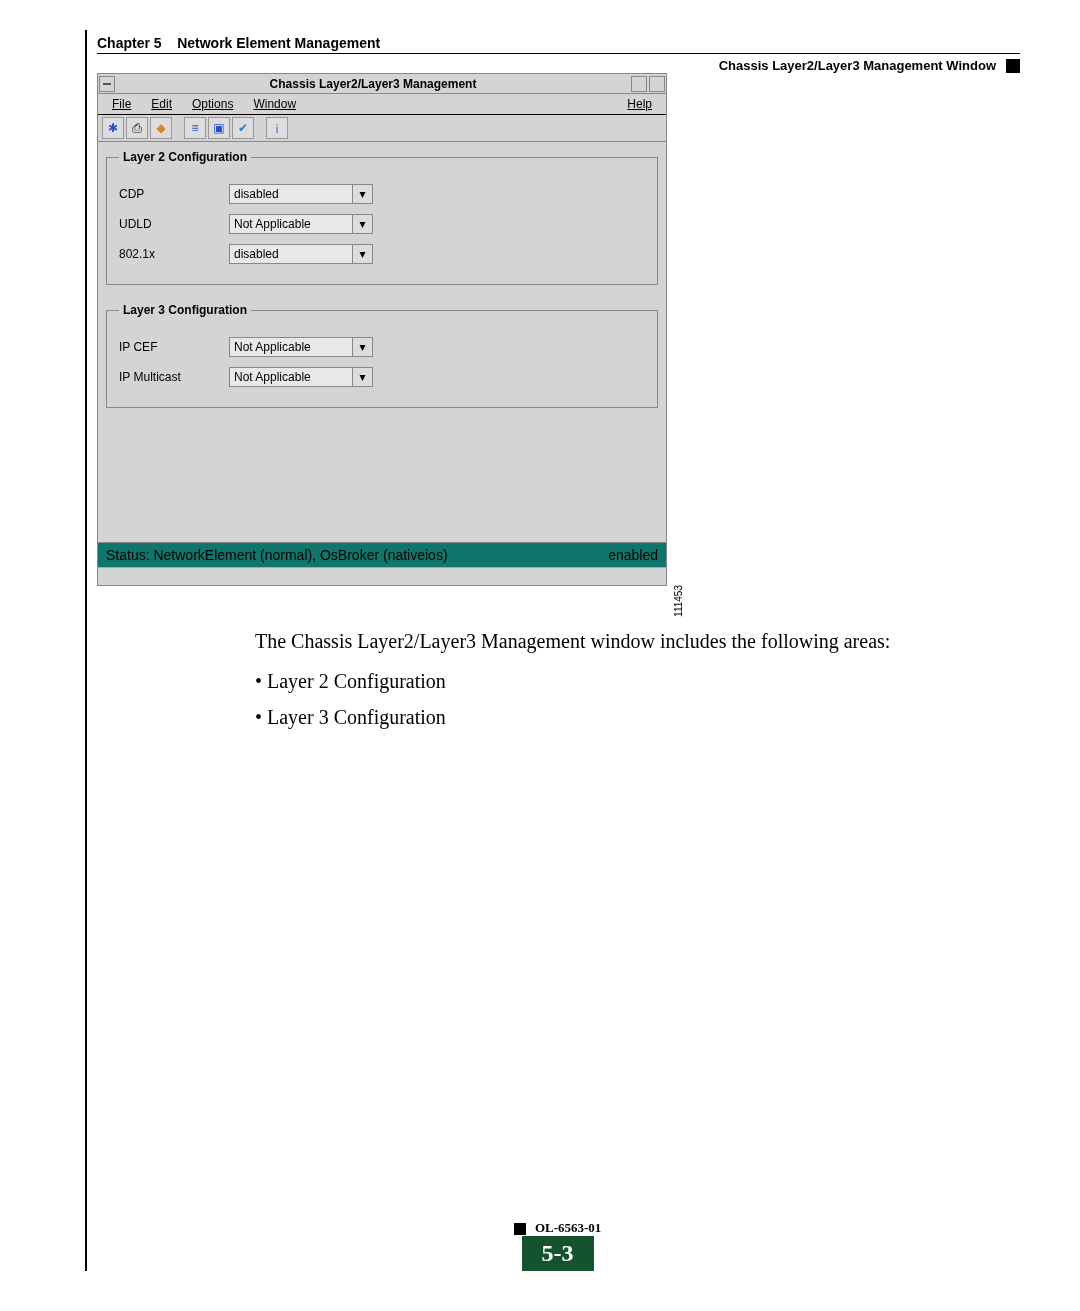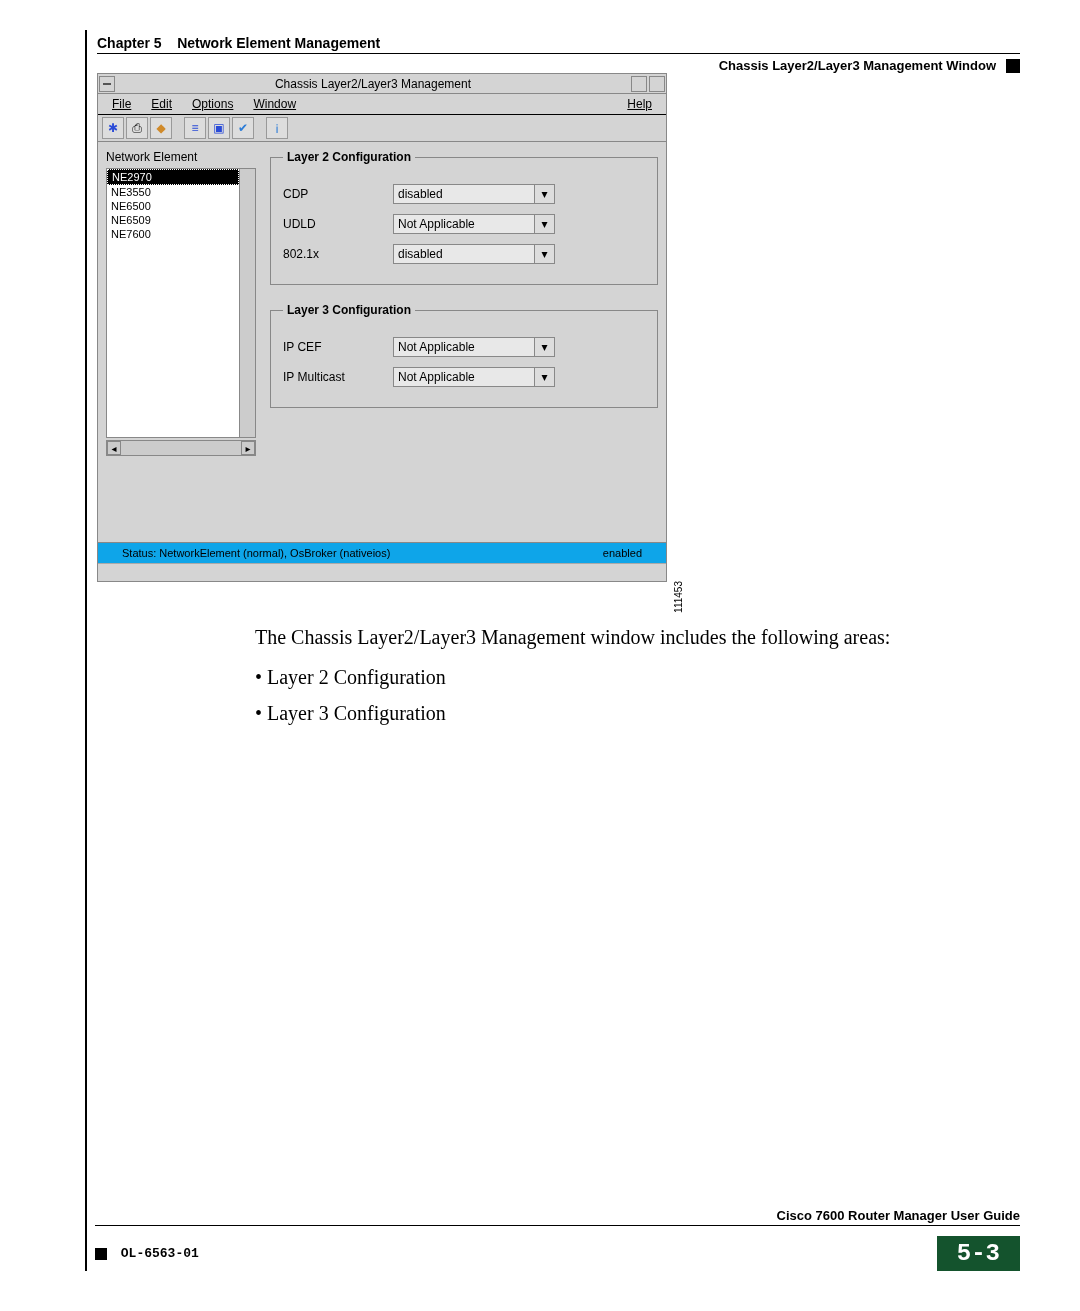--- a/index.html
+++ b/index.html
@@ -65,20 +65,21 @@
     font-family: Arial, Helvetica, sans-serif;
     font-size: 12px;
     position: relative;
   }
   .titlebar {
     display: flex;
     align-items: center;
     height: 20px;
     background: #d4d4d4;
     border-bottom: 1px solid #888;
+    font-weight: bold;
   }
   .titlebar-dash {
     width: 16px; height: 16px; border: 1px solid #888; background: #d4d4d4;
     display: flex; align-items: center; justify-content: center;
     margin: 1px;
   }
   .titlebar-dash::after { content: ""; width: 8px; height: 2px; background: #555; }
   .titlebar-title { flex: 1; text-align: center; font-size: 12px; }
   .titlebar-btn {
     width: 16px; height: 16px; border: 1px solid #888; background: #d4d4d4; margin: 1px;
@@ -124,30 +125,30 @@
   fieldset {
     border: 1px solid #888; margin: 0 0 18px 0; padding: 10px 12px;
     background: #d4d4d4;
   }
   legend { font-weight: bold; font-size: 12px; padding: 0 4px; }
   .cfg-row { display: flex; align-items: center; margin: 10px 0; }
   .cfg-label { width: 110px; font-size: 12px; }
   .cfg-field {
     display: flex; align-items: center;
     border: 1px solid #888; background: #e8e8e8; height: 20px;
-    width: 162px;
+    width: 144px;
   }
   .cfg-val { flex: 1; padding: 0 4px; font-size: 12px; }
   .cfg-dd {
     width: 20px; height: 18px; border-left: 1px solid #888; background: #ddd;
     display: flex; align-items: center; justify-content: center;
   }
   .status {
-    border-top: 1px solid #888; background: #0ea5e9; font-size: 11px;
-    padding: 4px 24px; display: flex; justify-content: space-between;
+    border-top: 1px solid #888; background: #0f766e; font-size: 14px;
+    padding: 4px 8px; display: flex; justify-content: space-between;
   }
   .status-bottom { height: 18px; border-top: 1px solid #aaa; background: #d4d4d4; }
   .figno {
     position: absolute; right: -18px; bottom: 0;
     transform: rotate(-90deg); transform-origin: right bottom;
     font-size: 10px; font-family: Arial;
   }
   .body-text {
     margin: 40px 0 0 170px;
     font-size: 20px;
@@ -165,22 +166,23 @@
   }
   .footer-line1 {
     text-align: right;
     font-family: Arial, Helvetica, sans-serif;
     font-size: 13px; font-weight: bold;
     border-bottom: 1px solid #000;
     padding-bottom: 2px;
   }
   .footer-line2 {
     display: flex; justify-content: space-between; align-items: center;
-    font-family: Liberation Mono, monospace;
+    font-family: Liberation Serif, serif;
     margin-top: 10px;
+    flex-direction: column;
   }
   .footer-ol { font-size: 13px; font-weight: bold; }
   .page-badge {
     background: #14532d; color: #fff; padding: 4px 20px;
     font-size: 24px; font-weight: bold;
   }
   .footer-marker { width: 12px; height: 12px; background: #000; display:inline-block; margin-right:6px; vertical-align:middle;}
 </style>
 </head>
 <body>
@@ -222,37 +224,20 @@
       <div class="tb-btn" style="color:#d08a2a;">◆</div>
       <div class="tb-gap"></div>
       <div class="tb-btn" style="color:#2a4bd7;">≡</div>
       <div class="tb-btn" style="color:#2a4bd7;">▣</div>
       <div class="tb-btn" style="color:#2a7bd7;">✔</div>
       <div class="tb-gap"></div>
       <div class="tb-btn" style="color:#2a7bd7;">ℹ</div>
     </div>
 
     <div class="content">
-      <div class="ne-panel">
-        <div class="ne-label">Network Element</div>
-        <div class="ne-list">
-          <div class="ne-items">
-            <div class="ne-item selected">NE2970</div>
-            <div class="ne-item">NE3550</div>
-            <div class="ne-item">NE6500</div>
-            <div class="ne-item">NE6509</div>
-            <div class="ne-item">NE7600</div>
-          </div>
-          <div class="ne-scroll"></div>
-        </div>
-        <div class="ne-scroll-bottom">
-          <div class="sc-arrow">◂</div>
-          <div class="sc-arrow">▸</div>
-        </div>
-      </div>
 
       <div class="config-area">
         <fieldset>
           <legend>Layer 2 Configuration</legend>
           <div class="cfg-row">
             <div class="cfg-label">CDP</div>
             <div class="cfg-field">
               <div class="cfg-val">disabled</div>
               <div class="cfg-dd">▾</div>
             </div>
@@ -305,21 +290,20 @@
 
   <div class="body-text">
     <div>The Chassis Layer2/Layer3 Management window includes the following areas:</div>
     <ul class="bullet-list">
       <li>Layer 2 Configuration</li>
       <li>Layer 3 Configuration</li>
     </ul>
   </div>
 
   <div class="footer">
-    <div class="footer-line1">Cisco 7600 Router Manager User Guide</div>
     <div class="footer-line2">
       <div class="footer-ol">
         <span class="footer-marker"></span>
         <span>OL-6563-01</span>
       </div>
       <div class="page-badge">5-3</div>
     </div>
   </div>
 </div>
 

